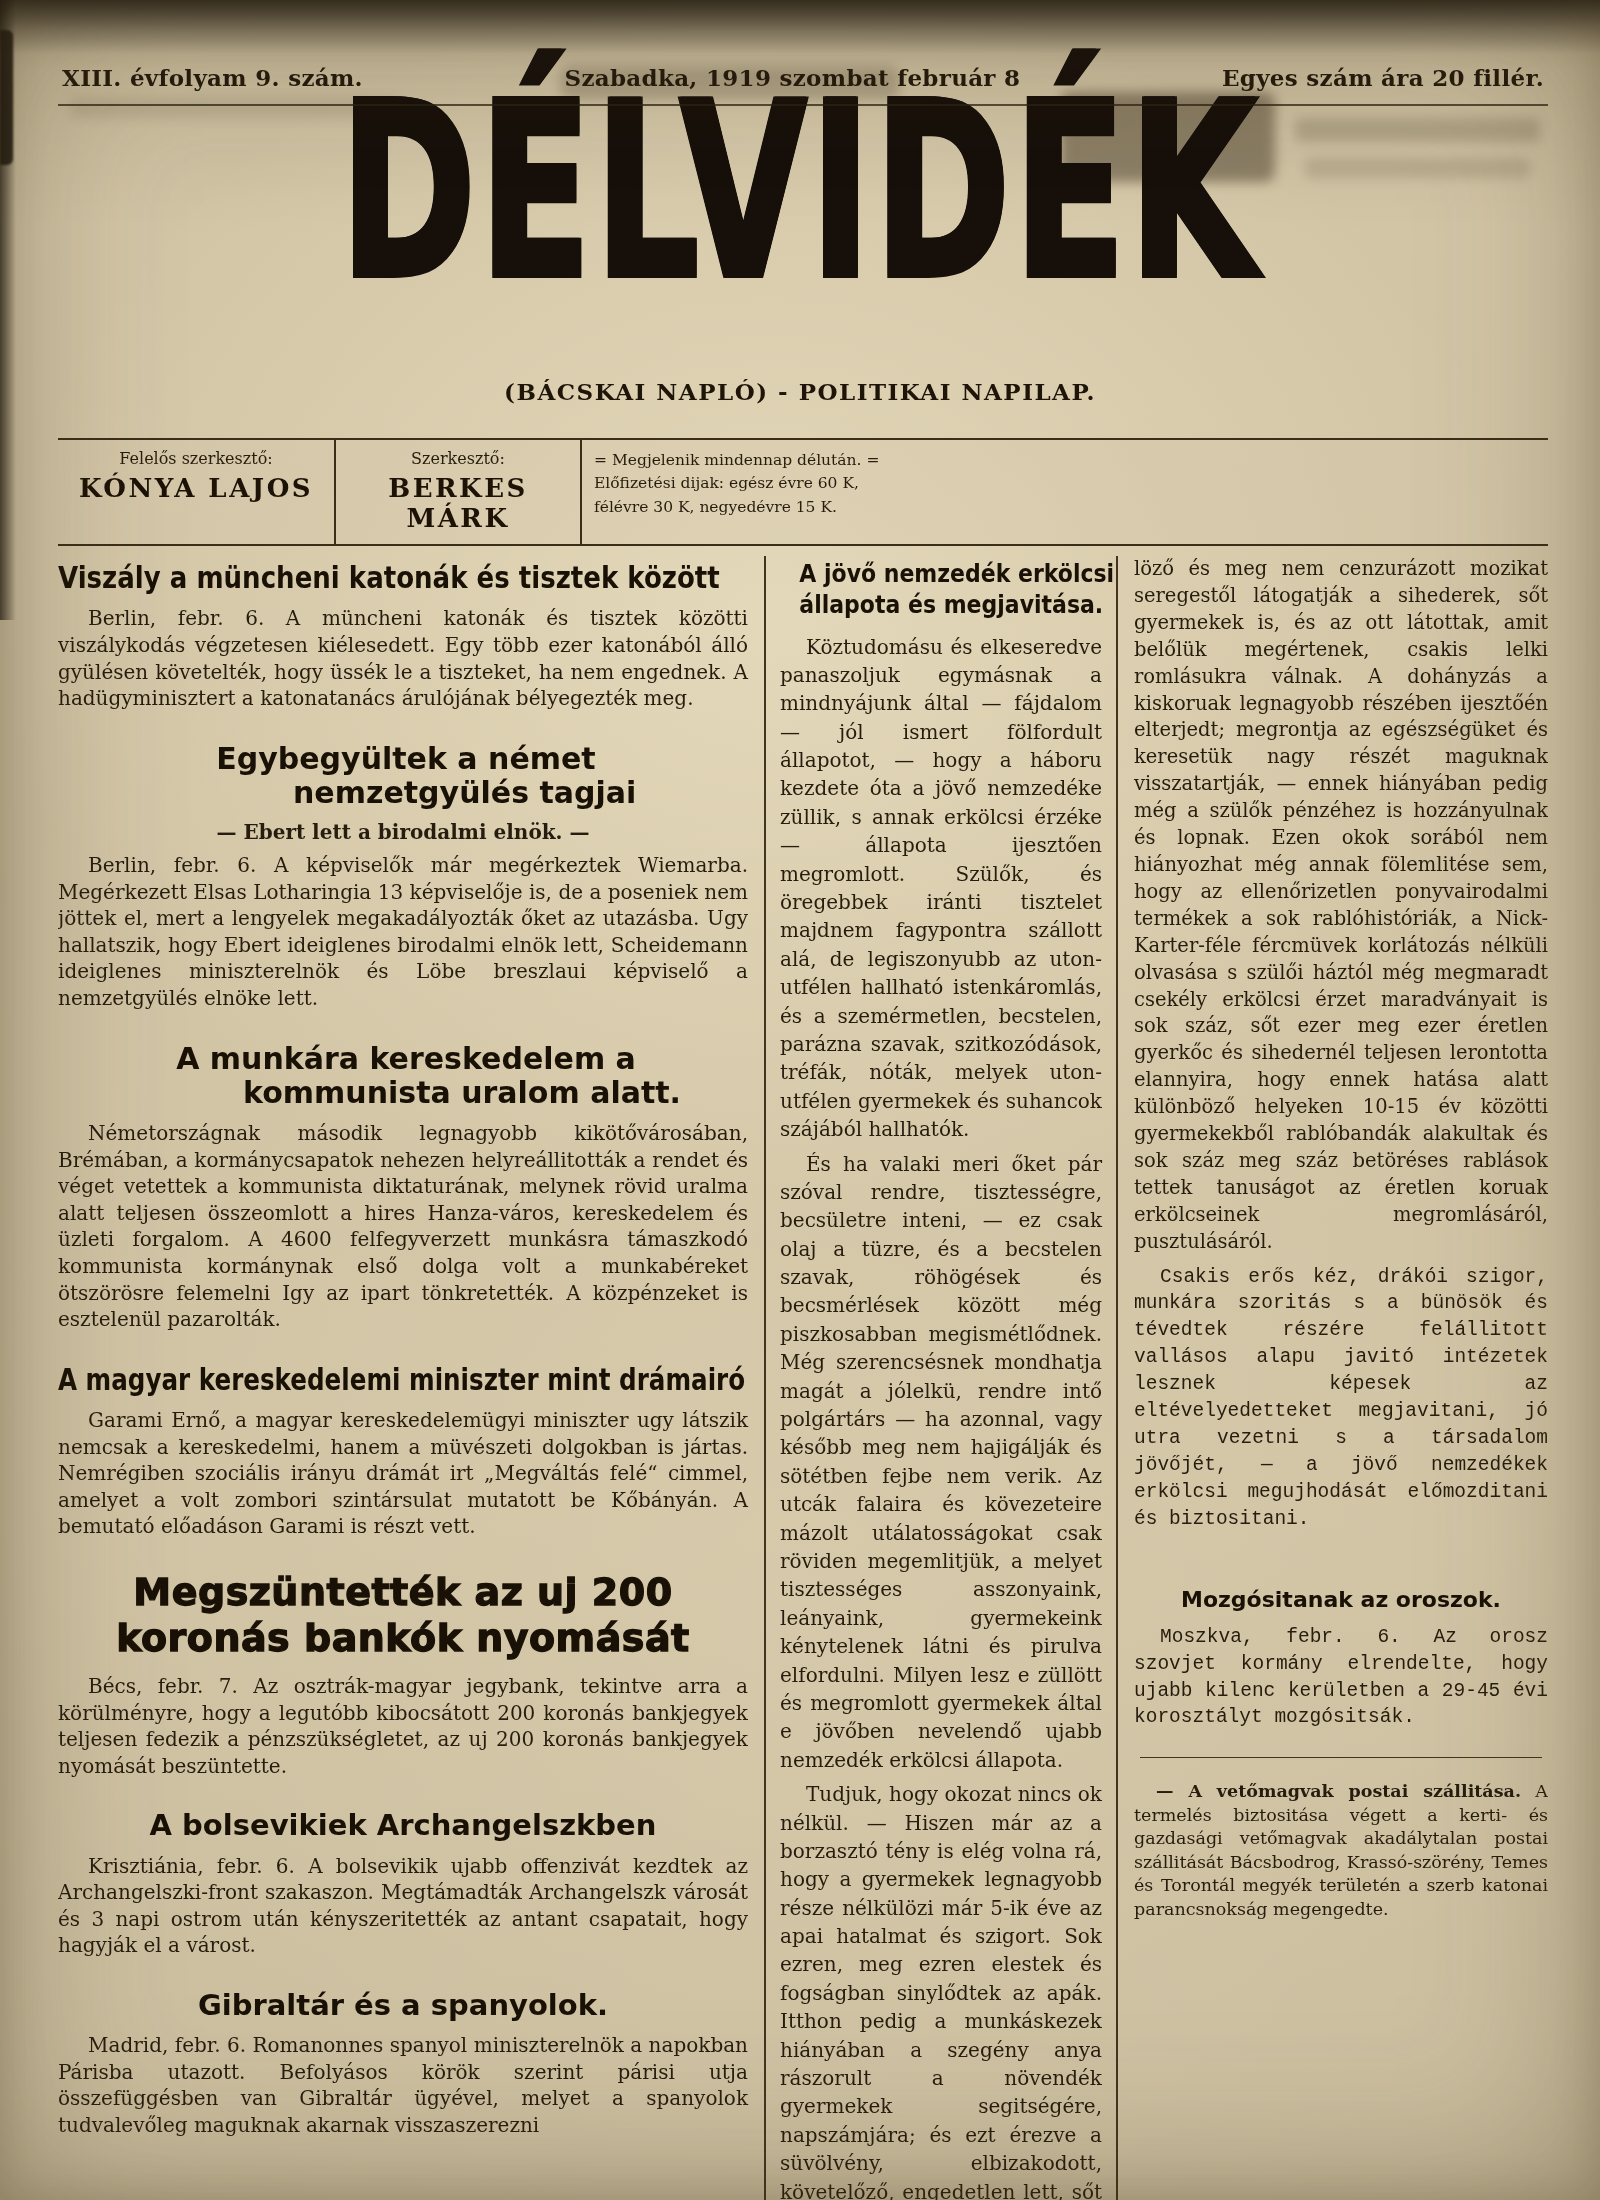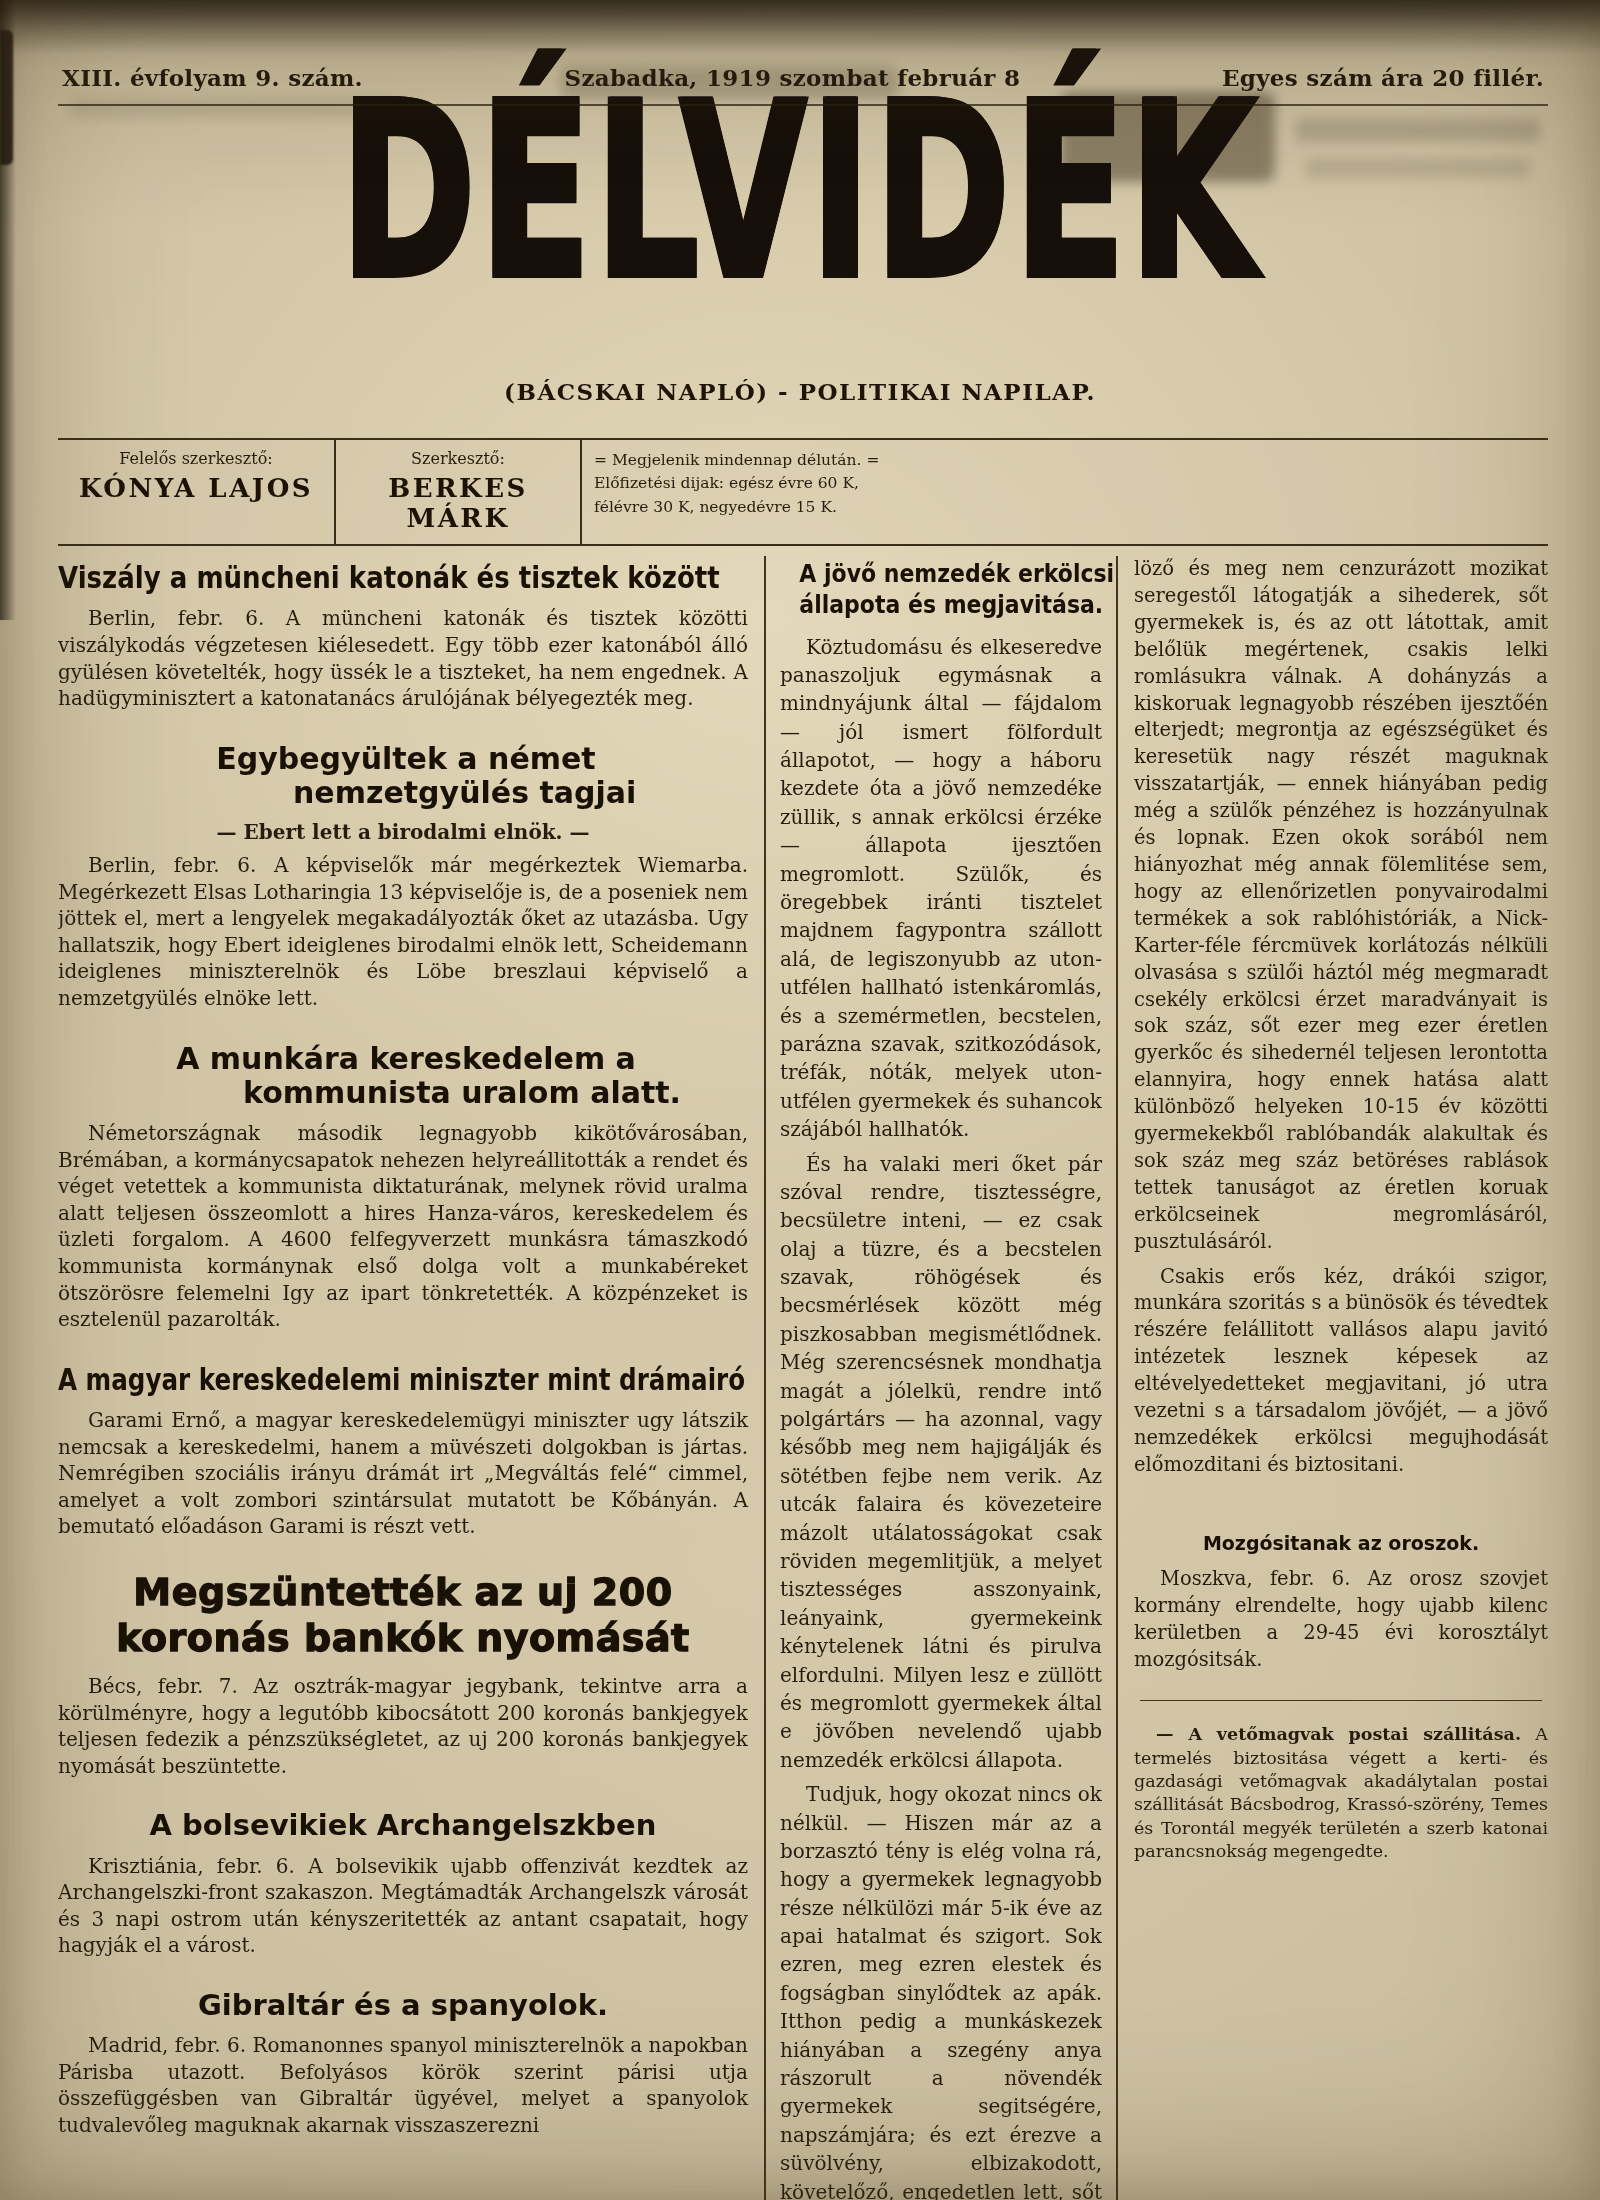--- a/index.html
+++ b/index.html
@@ -77,22 +77,22 @@
   .indent{text-indent:30px;}
   .article{margin-bottom:30px;}
 
   .col2 .hl-col2{font-size:25px;text-align:center;line-height:1.25;margin:2px 0 12px;
     transform:scaleX(.88);transform-origin:center;}
   .col2 .hl-col2 span{display:block;white-space:nowrap;}
   .col2 .bt{font-size:20px;line-height:1.42;margin-bottom:6px;}
   .col2 .indent{text-indent:26px;}
 
   .col3 .bt{font-size:19.5px;line-height:1.38;margin-bottom:8px;}
-  .col3 .indent{text-indent:26px;}
-  .hl-col3{font-size:19px;text-align:center;margin:54px 0 12px;}
+  .col3 .indent{text-indent:26px;font-family:Liberation Mono, monospace;}
+  .hl-col3{font-size:22px;text-align:center;margin:54px 0 12px;}
   .sep{border-top:1.5px solid #43351d;margin:26px 6px 22px;}
   .brief{font-size:17.5px;line-height:1.34;text-align:justify;text-indent:22px;}
   .brief .lead{font-weight:bold;}
 </style>
 </head>
 <body>
 
 <div class="top-shadow"></div>
 <div class="edge-left"></div>
 <div class="corner-mark"></div>

